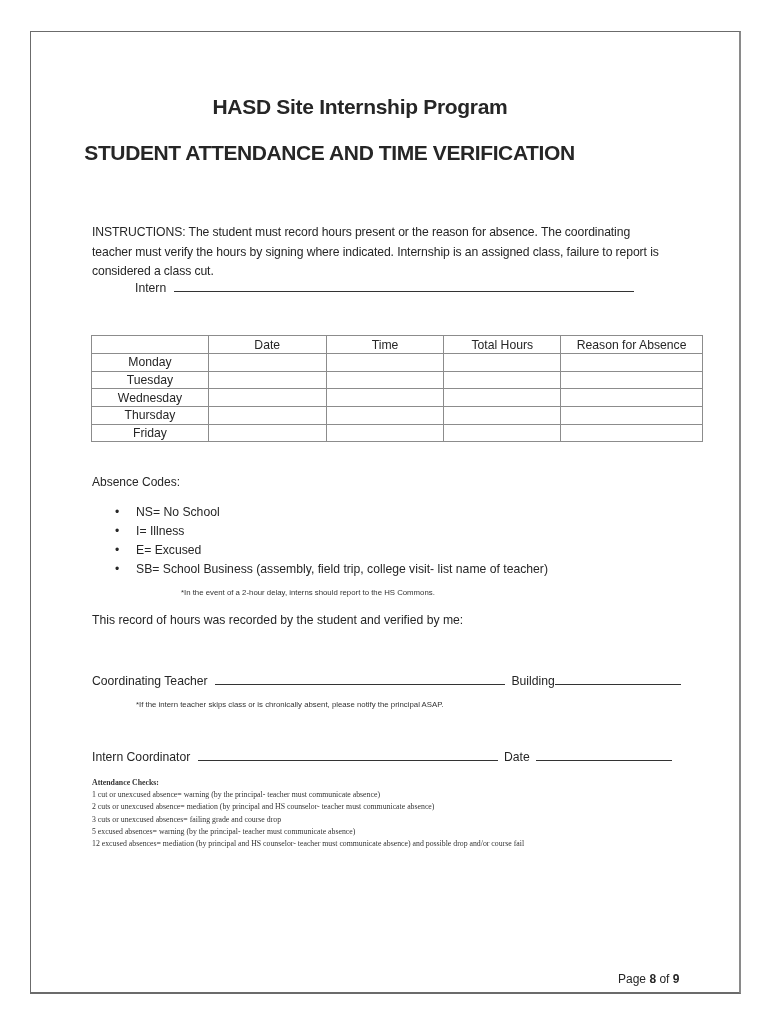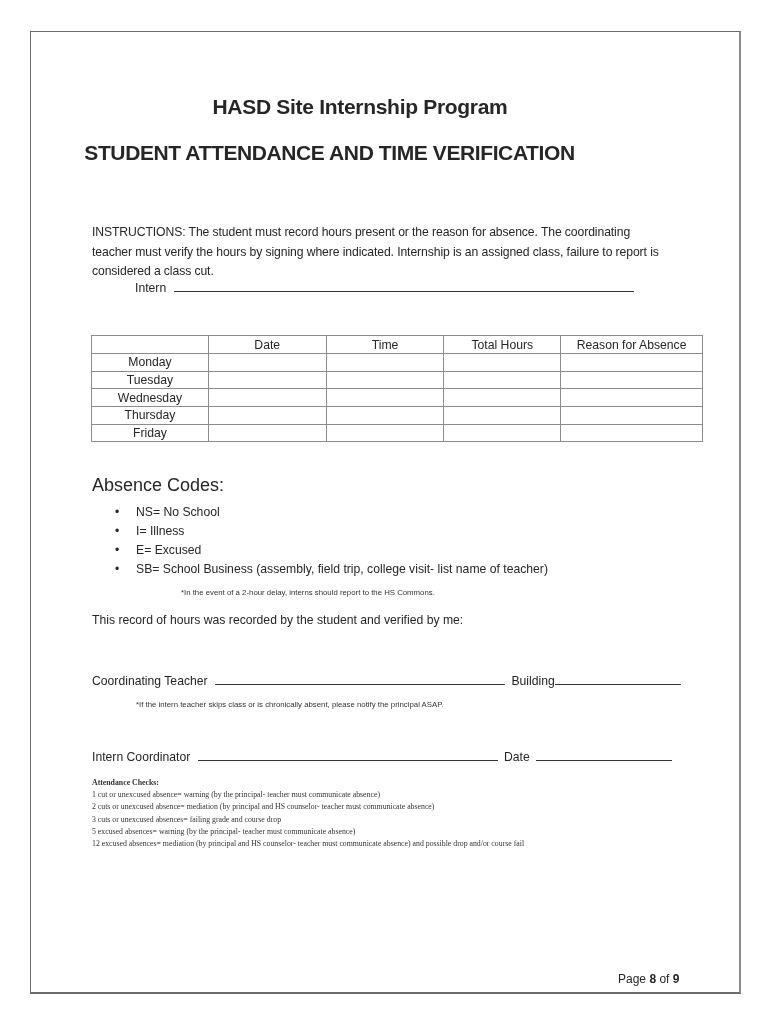--- a/index.html
+++ b/index.html
@@ -8,21 +8,21 @@
   .page { position: absolute; left: 30px; top: 31px; width: 708px; height: 960px;
           border: 1px solid #6b6b6b; border-right: 2px solid #8a8a8a; border-bottom: 2px solid #6b6b6b; background: #fff; }
   .abs { position: absolute; white-space: nowrap; }
   .title1 { left: 8px; width: 636px; top: 95px; text-align: center; font-size: 21px; font-weight: bold; letter-spacing: -0.3px; padding-left: 68px; box-sizing: border-box; }
   .title2 { left: 0; width: 659px; top: 141px; text-align: center; font-size: 21px; font-weight: bold; letter-spacing: -0.4px; }
   .instr { left: 92px; top: 211px; width: 580px; white-space: normal; font-size: 12.2px; line-height: 19.5px; letter-spacing: -0.1px; margin-top: 12px; }
   .intern { left: 135px; top: 279px; font-size: 12.2px; }
   table.att { position: absolute; left: 91px; top: 335px; width: 612px; border-collapse: collapse; font-size: 12.2px; }
   table.att td, table.att th { border: 1px solid #8c8c8c; height: 16.7px; padding: 0; text-align: center; font-weight: normal; line-height: 16px; }
   table.att th { height: 17px; }
-  .codes-h { left: 92px; top: 475px; font-size: 18px; }
+  .codes-h { left: 92px; top: 475px; font-size: 12px; }
   ul.codes { position: absolute; left: 92px; top: 503px; margin: 0; padding: 0; list-style: none; font-size: 12.2px; }
   ul.codes li { height: 19px; line-height: 18px; position: relative; padding-left: 44px; white-space: nowrap; }
   ul.codes li .bullet { position: absolute; left: 23px; top: 0; }
   .note1 { left: 181px; top: 588px; font-size: 7.8px; color: #333; }
   .record { left: 92px; top: 613px; font-size: 12.2px; }
   .coord { left: 92px; top: 672px; font-size: 12.2px; }
   .note2 { left: 136px; top: 700px; font-size: 7.8px; color: #333; }
   .icoord { left: 92px; top: 748px; font-size: 12.2px; }
   .checks { left: 92px; top: 777px; font-size: 7.8px; line-height: 12.2px; color: #333; font-family: Liberation Serif, serif; }
   .checks .h { font-weight: bold; }

